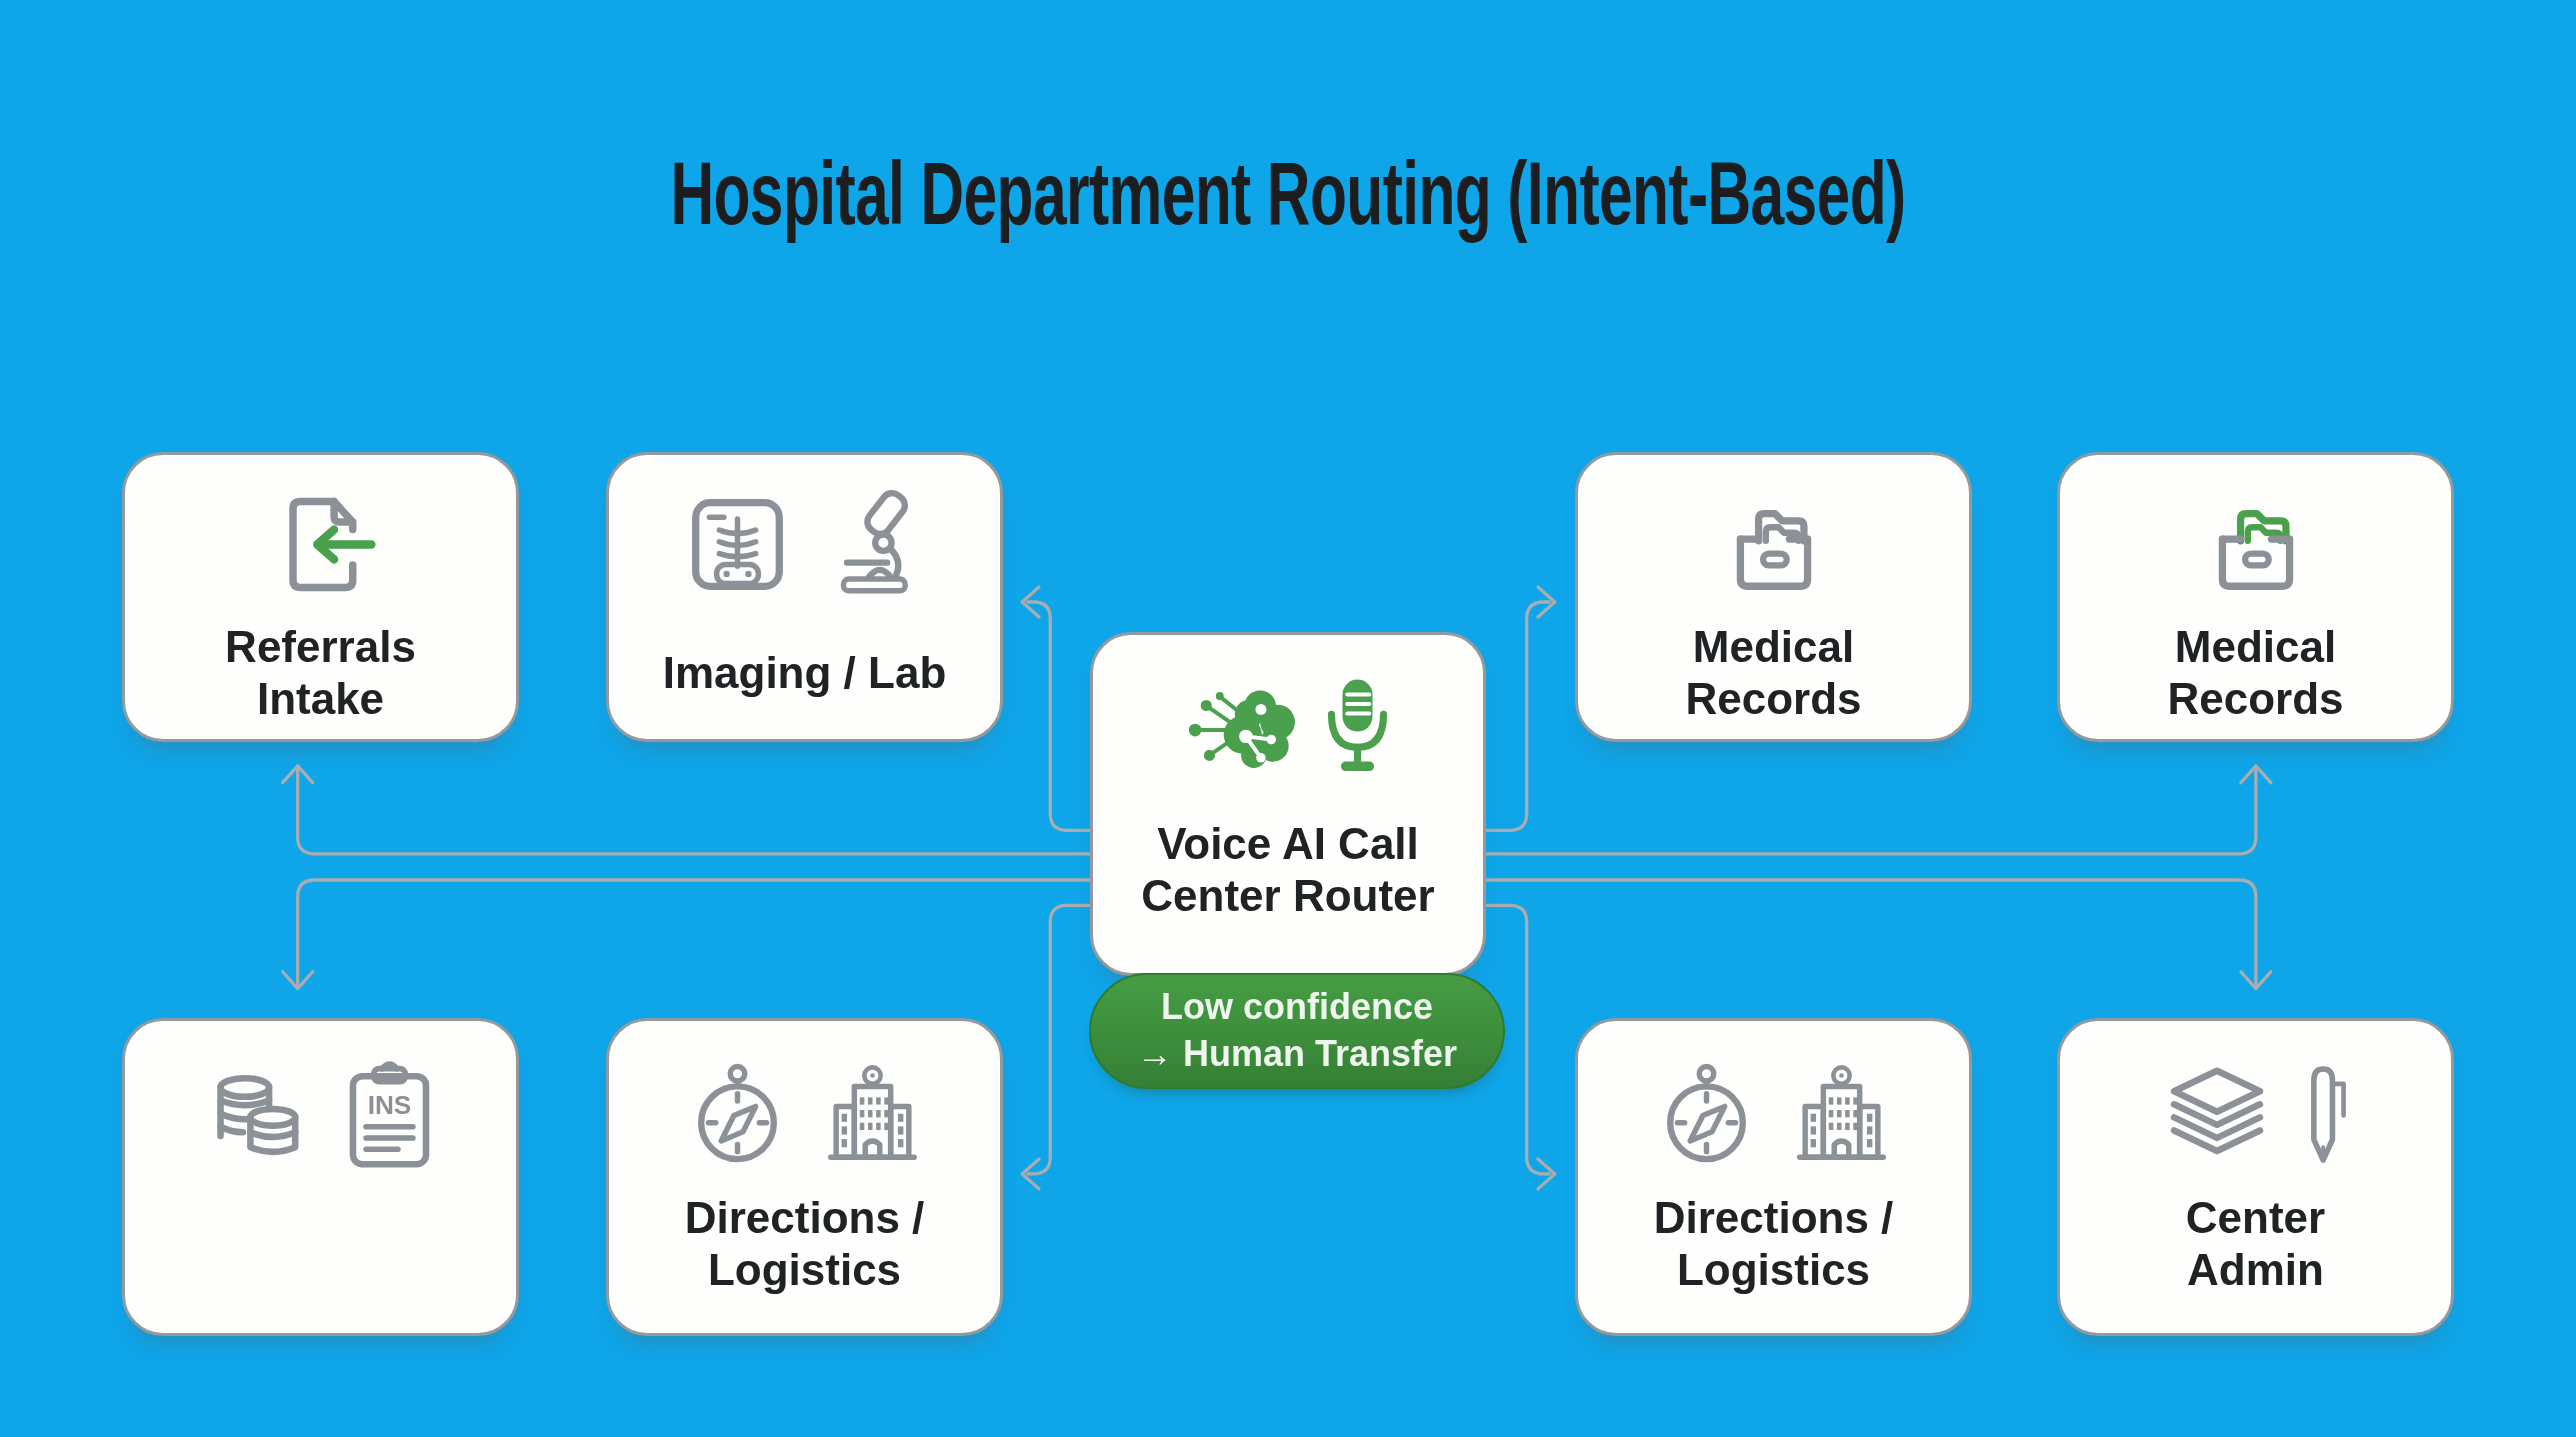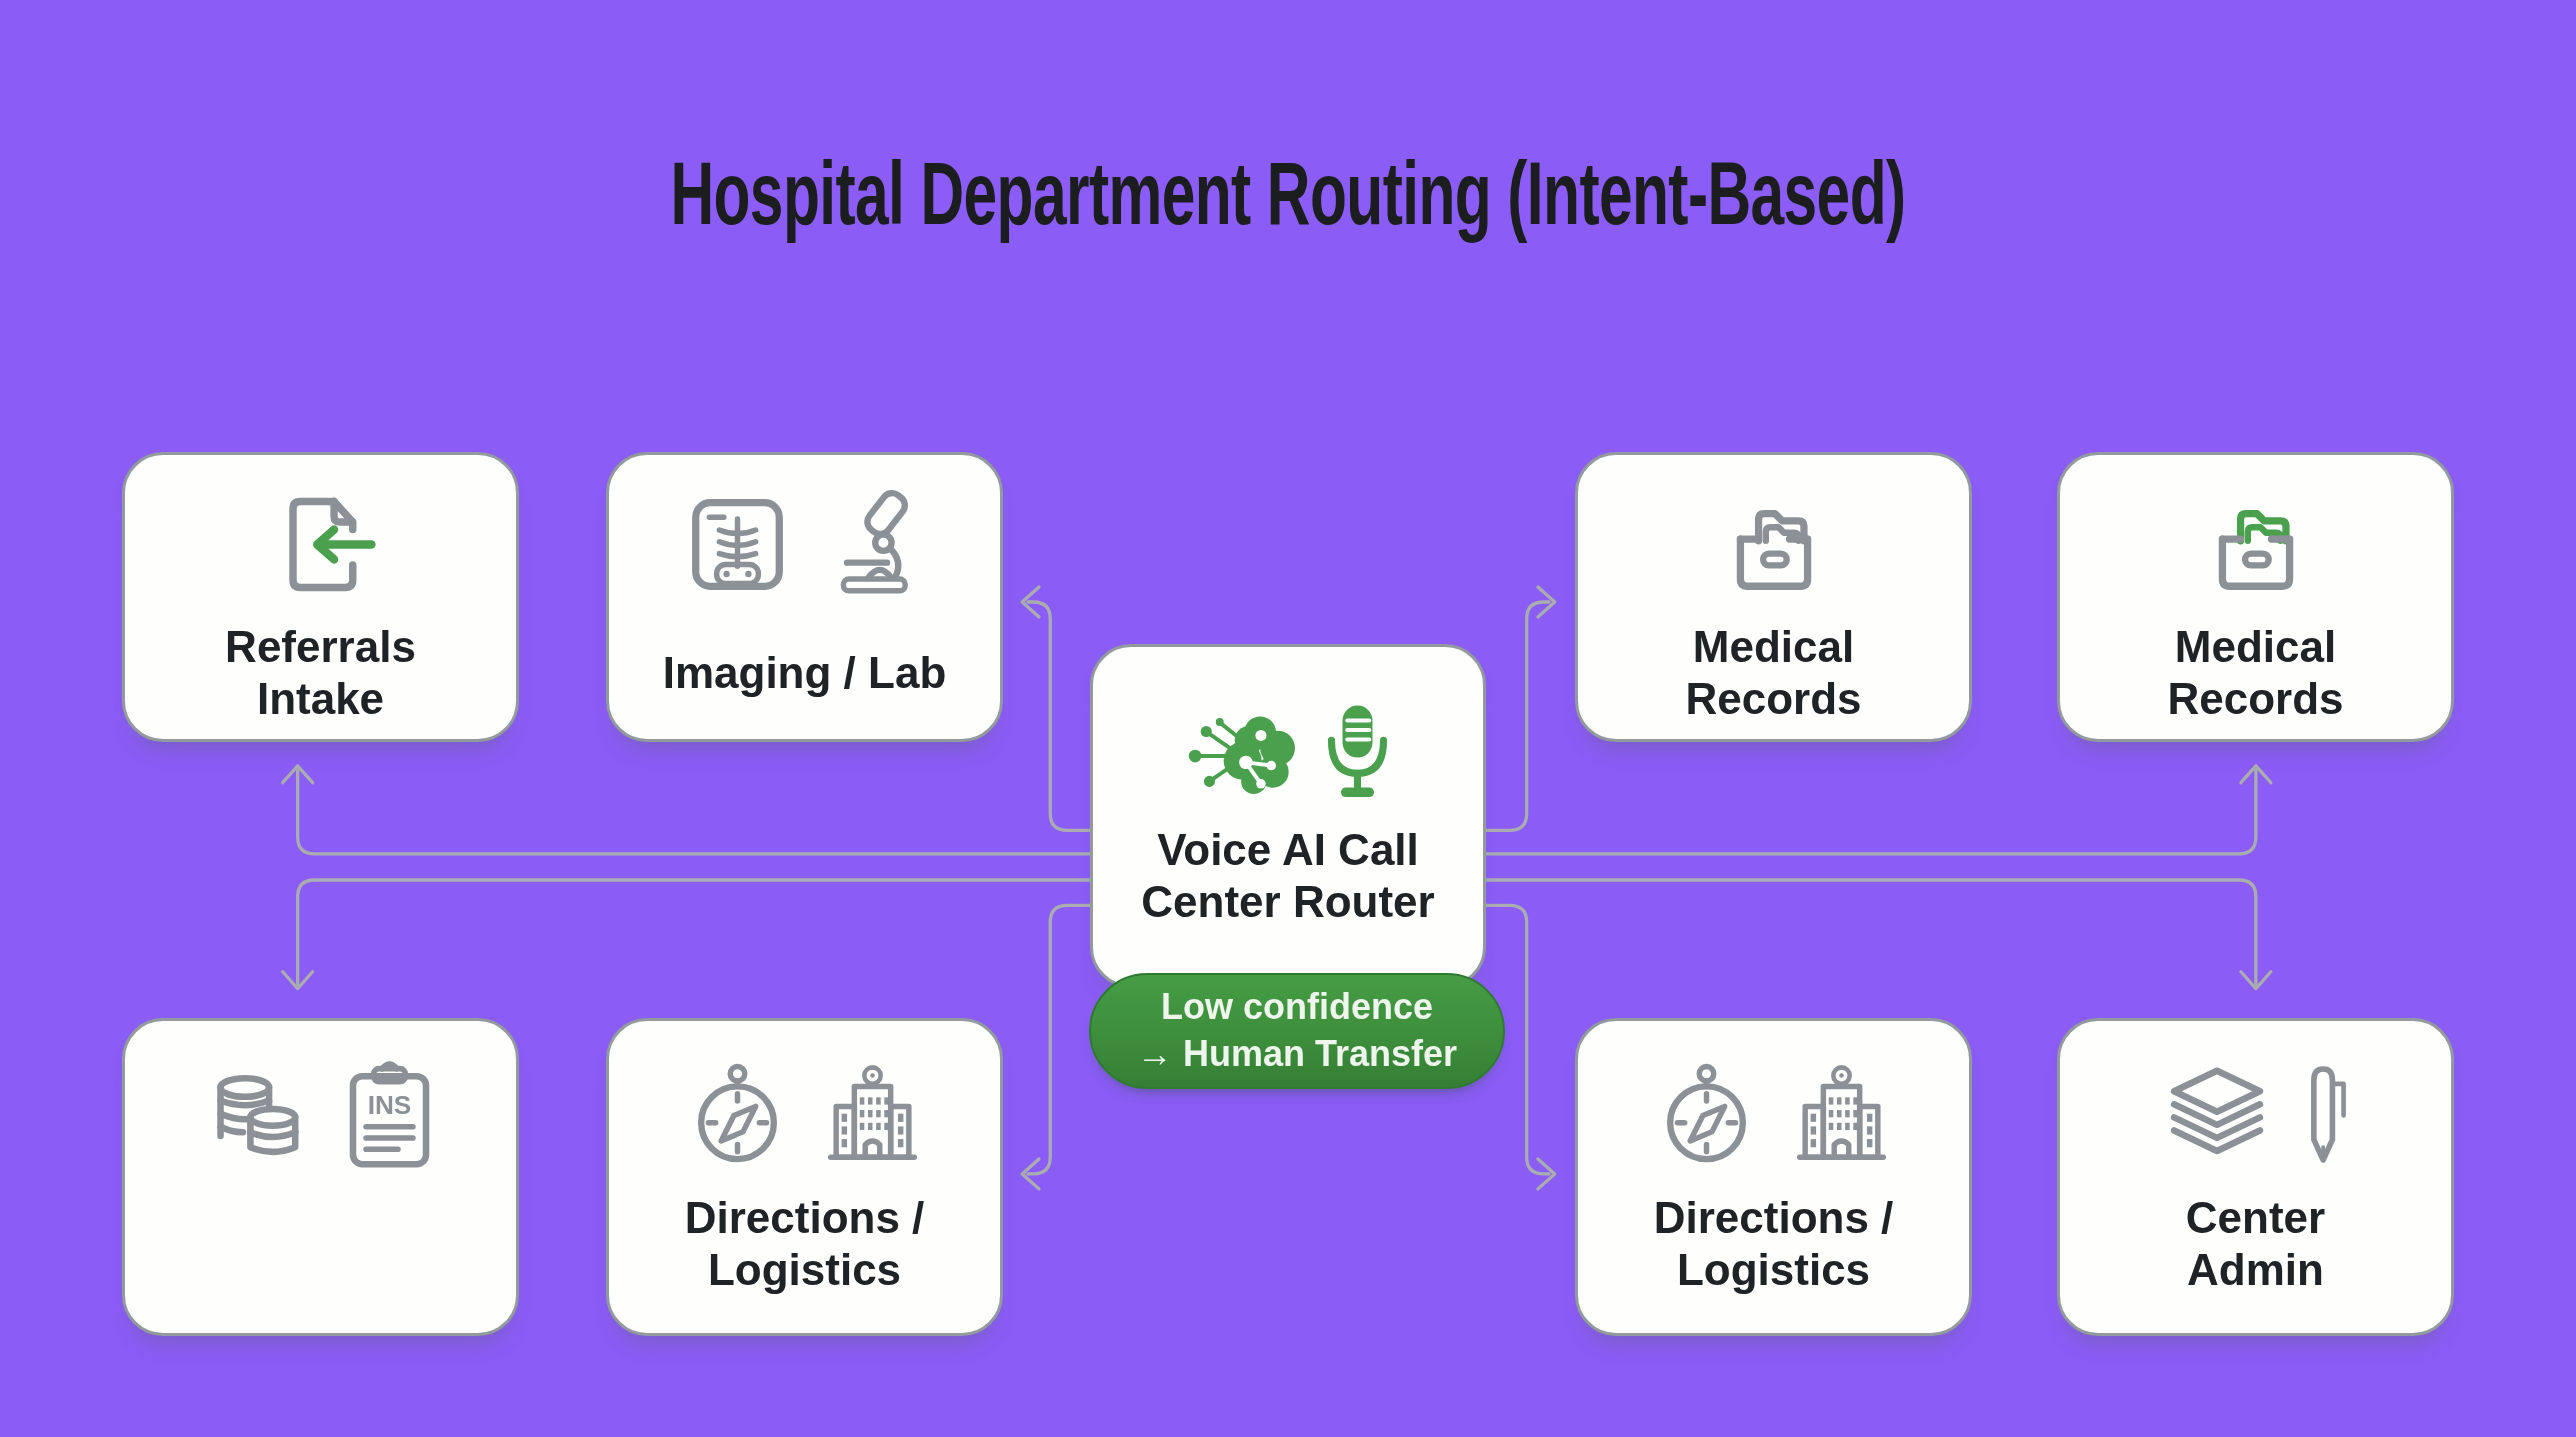--- a/index.html
+++ b/index.html
@@ -1,18 +1,18 @@
 <!DOCTYPE html>
 <html style="font-size:15px"><head>
 <meta charset="utf-8">
 <style>
   html,body{margin:0;padding:0;background:#f9f8f5;}
   .canvas{
     position:relative;width:2576px;height:1438px;overflow:hidden;
-    background:#8b5cf6;
+    background:#0ea5e9;
     font-family:"Liberation Sans", sans-serif;
   }
   .title{
     position:absolute;left:0;right:0;top:142px;
     text-align:center;white-space:nowrap;
     font-size:89px;font-weight:700;color:#1b1d1f;letter-spacing:-0.9px;
     transform:scaleX(0.68);transform-origin:50% 50%;
   }
   .connectors{position:absolute;left:0;top:0;z-index:1;pointer-events:none;}
   .box{
@@ -22,21 +22,21 @@
     display:flex;flex-direction:column;align-items:center;
   }
   .dept{padding-top:34px;gap:19px;}
   .dept.tall{padding-top:39px;}
   .icons-row{height:110px;display:flex;align-items:center;justify-content:center;gap:26px;}
   .label{
     height:109px;display:flex;align-items:center;justify-content:center;
     font-size:44px;font-weight:700;color:#202325;line-height:1.18;
     text-align:center;white-space:pre-line;
   }
-  .center-node{padding-top:48px;gap:16px;margin-top:12px;}
+  .center-node{padding-top:34px;gap:36px;}
   .center-node .icons-row{height:110px;gap:19px;}
   .badge{
     position:absolute;z-index:2;box-sizing:border-box;
     left:1089px;top:973px;width:416px;height:116px;border-radius:58px;
     background:linear-gradient(180deg,#469c44 0%,#3d8e3c 55%,#357f35 100%);
     border:2.8px solid #2e7a31;
     box-shadow:0 9.4px 13px -7.5px rgba(40,80,40,0.45);
     display:flex;align-items:center;justify-content:center;
     font-size:36px;font-weight:700;color:#eef5ec;line-height:1.3;
     text-align:center;white-space:pre-line;

